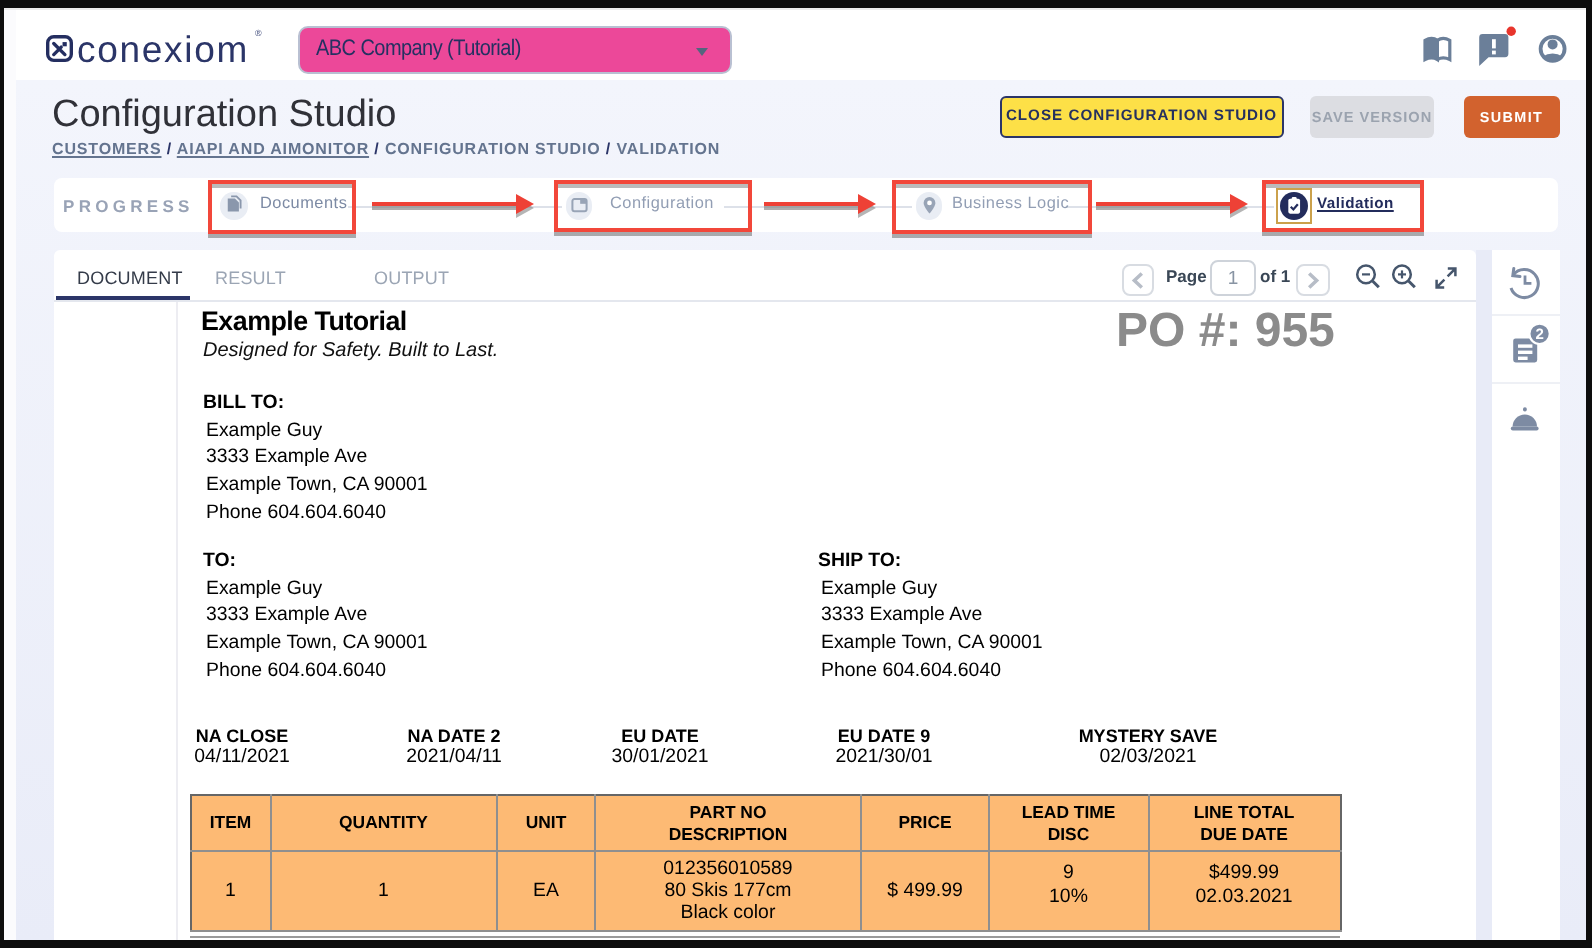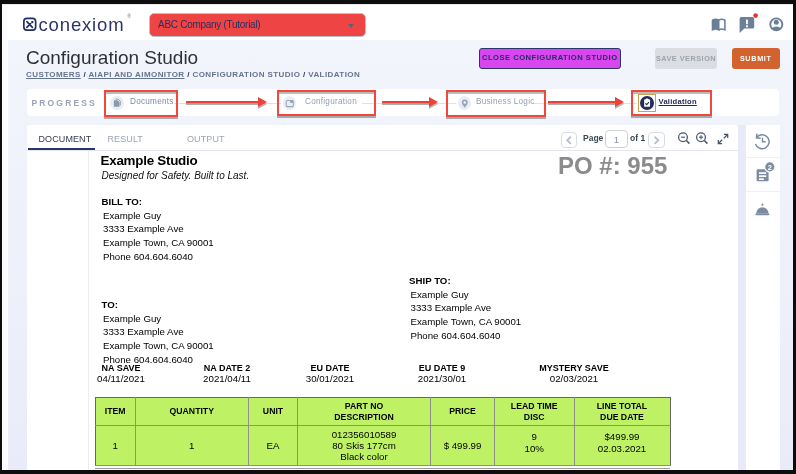--- a/index.html
+++ b/index.html
@@ -6,31 +6,31 @@
 html,body { width:796px; height:474px; overflow:hidden; }
 body { font-family:"Liberation Sans", sans-serif; position:relative; background:#edeffa; }
 .bg { position:absolute; left:0; top:40px; width:796px; height:430px; background:linear-gradient(#f3f5fc, #e9ecf8); }
 .abs { position:absolute; }
 .edge { position:absolute; background:#0d0d0d; z-index:50; }
 .header { position:absolute; left:2px; top:3px; right:3px; height:37px; background:#ffffff; }
 .leftsliver { position:absolute; left:2px; top:3px; width:5.5px; bottom:4px; background:#fbfbfd; z-index:1; }
 
 .wordmark { position:absolute; left:38.5px; top:13.5px; font-size:18.5px; color:#2b3568; letter-spacing:0.85px; font-weight:400; }
 .tm { position:absolute; left:127.5px; top:14px; font-size:4.5px; color:#4a5582; }
-.dd { position:absolute; left:148.5px; top:13px; width:217px; height:23.5px; border:1.2px solid #b9c0d2; border-radius:5px; background:#ef4444;text-align:center; }
+.dd { position:absolute; left:148.5px; top:13px; width:217px; height:23.5px; border:1.2px solid #b9c0d2; border-radius:5px; background:#ec4899;text-align:center; }
 .dd span { position:absolute; left:8.5px; top:3px; font-size:10px; letter-spacing:-0.28px; color:#253061; font-weight:400; transform:scaleY(1.12); transform-origin:0 50%; line-height:15px; }
 .dd .caret { position:absolute; right:11px; top:9.5px; width:0; height:0; border-left:3.4px solid transparent; border-right:3.4px solid transparent; border-top:4.2px solid #53657e; }
 
 .title { position:absolute; left:26px; top:47px; font-size:19px; color:#303138; font-weight:400; }
 .crumbs { position:absolute; left:26px; top:69.5px; font-size:8px; font-weight:700; letter-spacing:0.42px; color:#64748f; white-space:nowrap; }
 .crumbs u { text-decoration:underline; }
 .crumbs .sep { color:#2b3568; }
 
 .btn { position:absolute; top:47.5px; height:21px; border-radius:3px; font-size:7.8px; font-weight:700; letter-spacing:0.5px; text-align:center; white-space:nowrap; }
-.btn-close { font-size:7.6px; left:479px; width:141.5px; background:#d946ef; border:1.3px solid #2b3568; color:#25305f; line-height:18.5px; }
+.btn-close { font-size:7.6px; left:500px; width:141.5px; background:#fde047; border:1.3px solid #2b3568; color:#25305f; line-height:18.5px; }
 .btn-save { font-size:7.3px; left:655px; width:62px; background:#dcdde2; color:#9ba3af; line-height:21px; }
 .btn-submit { font-size:7.2px; letter-spacing:0.7px; left:732px; width:47.5px; background:#d2622e; color:#fff; line-height:21px; }
 
 .progress { position:absolute; left:27px; top:89px; width:752px; height:26.5px; background:#fff; border-radius:4px; }
 .plabel { position:absolute; left:31.5px; top:97.5px; font-size:8.5px; font-weight:700; letter-spacing:2.15px; color:#99a3b6; }
 .pconn { position:absolute; top:102.5px; height:1px; background:#dde1e9; }
 .badge { position:absolute; top:96px; width:13.5px; height:13.5px; border-radius:50%; background:#e9edf4; }
 .sttext { position:absolute; top:96.5px; font-size:8.2px; font-weight:400; letter-spacing:0.25px; white-space:nowrap; }
 
 .rb { position:absolute; border:2.8px solid #f2473a; box-shadow:0 2px 0 rgba(120,120,120,0.6), inset 0 2px 0 rgba(120,120,120,0.5); z-index:10; }
@@ -47,21 +47,21 @@
 
 .dline { position:absolute; left:88px; top:151px; bottom:4px; width:1px; background:#ededf2; }
 .h1 { position:absolute; left:100.5px; top:153px; font-size:13.4px; letter-spacing:-0.25px; font-weight:700; color:#000; }
 .h2 { position:absolute; left:101.5px; top:169.5px; font-size:10px; font-style:italic; color:#101010; }
 .po { position:absolute; left:558px; top:151.5px; font-size:24px; font-weight:700; color:#8b8b8b;text-align:center; }
 .blk { position:absolute; font-size:9.7px; line-height:13.7px; color:#000; }
 .blk b { display:inline-block; margin-left:-1.5px; }
 .dlab { position:absolute; top:363px; width:120px; text-align:center; font-size:9px; font-weight:700; color:#000; }
 .dval { position:absolute; top:373.3px; width:120px; text-align:center; font-size:9.7px; color:#000; }
 
-table.po-table { position:absolute; left:95px; top:397px; border-collapse:collapse; background:#bef264; }
+table.po-table { position:absolute; left:95px; top:397px; border-collapse:collapse; background:#fdba74; }
 table.po-table th, table.po-table td { border:1px solid #8f8f8f; text-align:center; vertical-align:middle; }
 table.po-table tr:first-child th { border-top:1px solid #666; }
 table.po-table th:first-child, table.po-table td:first-child { border-left:1px solid #666; }
 table.po-table th:last-child, table.po-table td:last-child { border-right:1px solid #666; }
 table.po-table th { font-weight:700; color:#000; height:28px; font-size:8.7px; line-height:10.5px; }
 table.po-table td { font-size:9.7px; line-height:11.3px; height:40px; color:#000; }
 
 .sidebar { position:absolute; left:746px; top:125px; width:33.5px; height:345px; background:#fff; }
 .scell { position:absolute; left:0; width:33.5px; height:33px; border-bottom:1px solid #eef0f5; }
 </style>
@@ -184,28 +184,28 @@
     <line x1="34.3" y1="10.5" x2="37.4" y2="13.6" stroke="#46566c" stroke-width="1.5"></line>
     <line x1="29" y1="7.2" x2="33" y2="7.2" stroke="#46566c" stroke-width="1.1"></line>
     <line x1="31" y1="5.2" x2="31" y2="9.2" stroke="#46566c" stroke-width="1.1"></line>
     <g stroke="#46566c" stroke-width="1.25" fill="none">
       <path d="M53.8 8.2 L57.3 4.7 M53.9 4.3 h3.8 v3.8"></path>
       <path d="M52.2 9.8 L48.7 13.3 M52.1 13.7 h-3.8 v-3.8"></path>
     </g>
   </svg>
 
   <div class="dline"></div>
-  <div class="h1">Example Studio</div>
+  <div class="h1">Example Tutorial</div>
   <div class="h2">Designed for Safety. Built to Last.</div>
   <div class="po">PO #: 955</div>
   <div class="blk" style="left:103px; top:195px;"><b>BILL TO:</b><br>Example Guy<br>3333 Example Ave<br>Example Town, CA 90001<br>Phone 604.604.6040</div>
-  <div class="blk" style="left:103px; top:274px;margin-top:24px;"><b>TO:</b><br>Example Guy<br>3333 Example Ave<br>Example Town, CA 90001<br>Phone 604.604.6040</div>
+  <div class="blk" style="left:103px; top:274px;"><b>TO:</b><br>Example Guy<br>3333 Example Ave<br>Example Town, CA 90001<br>Phone 604.604.6040</div>
   <div class="blk" style="left:410.5px; top:274px;"><b>SHIP TO:</b><br>Example Guy<br>3333 Example Ave<br>Example Town, CA 90001<br>Phone 604.604.6040</div>
 
-  <div class="dlab" style="left:61px;">NA SAVE</div>
+  <div class="dlab" style="left:61px;">NA CLOSE</div>
 <div class="dval" style="left:61px;">04/11/2021</div>
   <div class="dlab" style="left:167px;">NA DATE 2</div>
 <div class="dval" style="left:167px;">2021/04/11</div>
   <div class="dlab" style="left:270px;">EU DATE</div>
 <div class="dval" style="left:270px;">30/01/2021</div>
   <div class="dlab" style="left:382px;">EU DATE 9</div>
 <div class="dval" style="left:382px;">2021/30/01</div>
   <div class="dlab" style="left:514px;">MYSTERY SAVE</div>
 <div class="dval" style="left:514px;">02/03/2021</div>
 

